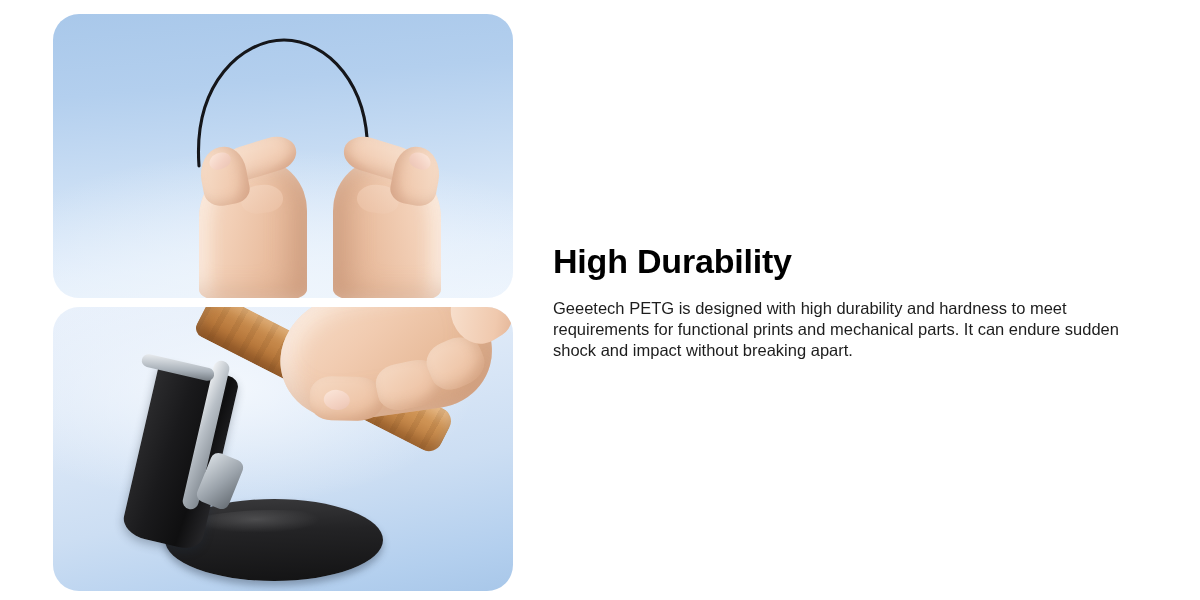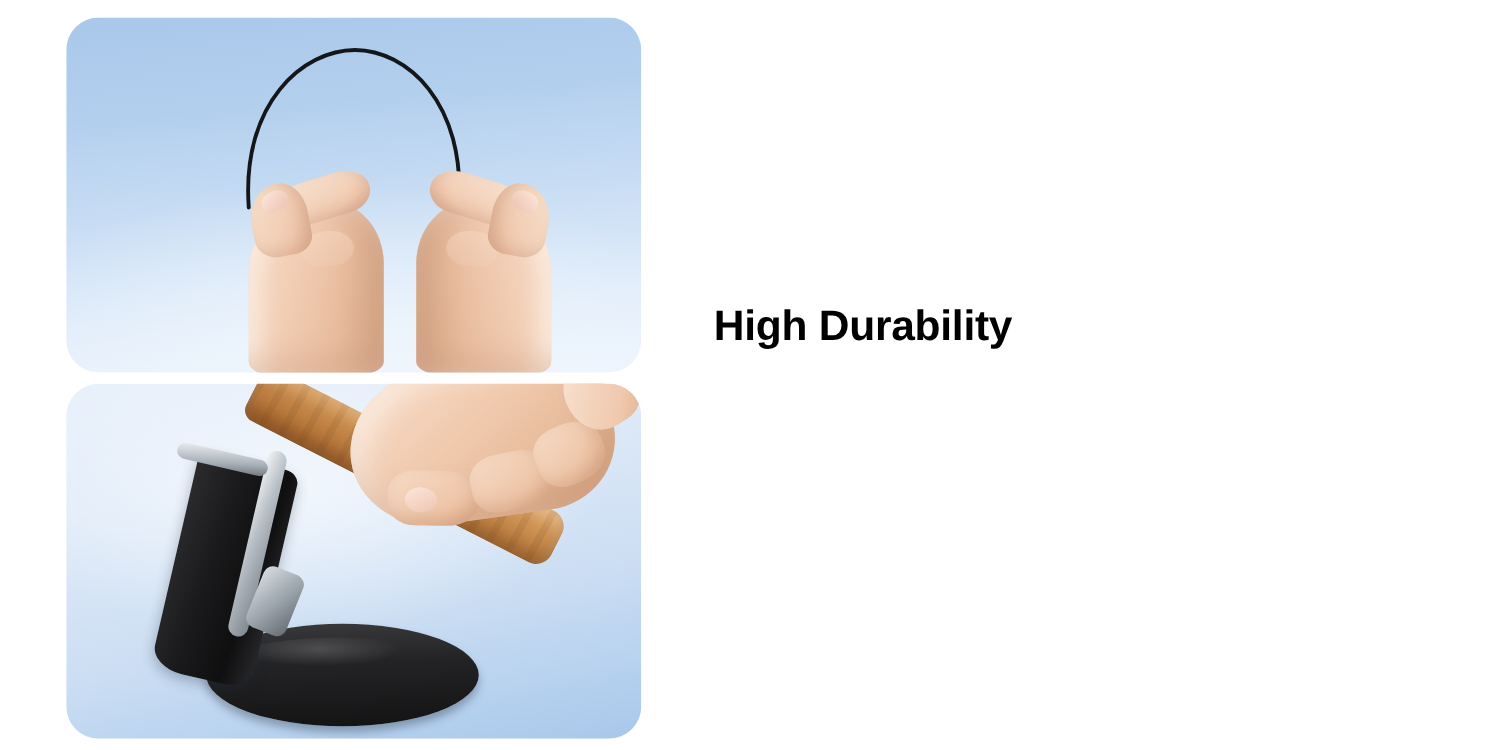--- a/index.html
+++ b/index.html
@@ -255,21 +255,20 @@
     background: linear-gradient(150deg, #fdeadf 0%, #f2cfc0 70%, #e8c1b1 100%);
     opacity: .9;
   }
 
   
   .copy-column {
     position: absolute;
     left: 553px;
     top: 240px;
     width: 600px;
-    margin-left: 18px;
   }
 
   .feature-title {
     font-size: 34px;
     font-weight: bold;
     line-height: 42px;
     letter-spacing: -0.2px;
     color: #000000;
     margin-bottom: 16px;
   }
@@ -334,15 +333,16 @@
           <div class="thumb-grip"></div>
           <div class="nail-grip"></div>
         </div>
       </div>
     </div>
 
   </div>
 
   <div class="copy-column">
     <h2 class="feature-title">High Durability</h2>
+    <p class="feature-body">Geeetech PETG is designed with high durability and hardness to meet requirements for functional prints and mechanical parts. It can endure sudden shock and impact without breaking apart.</p>
   </div>
 
 </div>
 
 </body></html>

